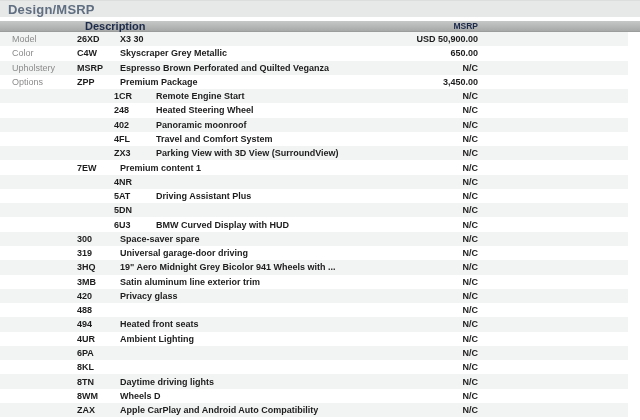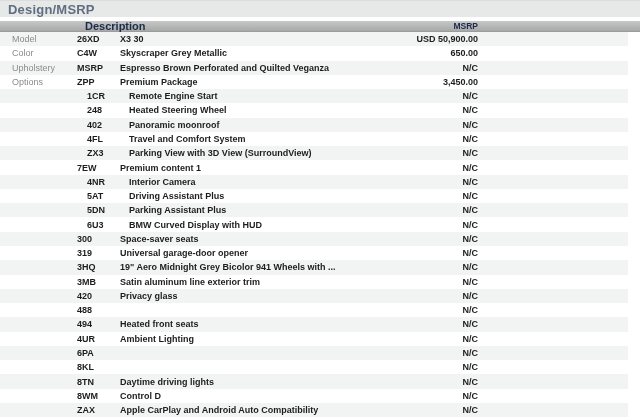--- a/index.html
+++ b/index.html
@@ -44,21 +44,21 @@
   .row{
     position:relative;flex:1;display:flex;align-items:center;
     font-size:9px;font-weight:bold;color:#1d1d1d;background:#ffffff;
   }
   .row.odd{background:#f2f3f3;}
   .cell-label{
     flex:none;width:65px;padding-left:12px;box-sizing:content-box;
     font-weight:normal;color:#8b8b8b;overflow:hidden;white-space:nowrap;
   }
   .cell-code{flex:none;width:23px;white-space:nowrap;}
-  .row.lvl2 .cell-code{margin-left:10px;width:22px;}
+  .row.lvl2 .cell-code{margin-left:37px;width:22px;}
   .cell-desc{flex:1;white-space:nowrap;overflow:hidden;padding-left:20px;}
   .cell-msrp{
     position:absolute;right:150px;top:0;height:100%;
     display:flex;align-items:center;white-space:nowrap;
   }
 </style>
 </head>
 <body>
 
 <div class="page">
@@ -129,51 +129,49 @@
   </div>
       <div class="row">
     <span class="cell-label"></span>
     <span class="cell-code">7EW</span>
     <span class="cell-desc">Premium content 1</span>
     <span class="cell-msrp">N/C</span>
   </div>
       <div class="row odd lvl2">
     <span class="cell-label"></span>
     <span class="cell-code">4NR</span>
-    <span class="cell-desc">Interior Camera</span>
     <span class="cell-msrp">N/C</span>
   </div>
       <div class="row lvl2">
     <span class="cell-label"></span>
     <span class="cell-code">5AT</span>
     <span class="cell-desc">Driving Assistant Plus</span>
     <span class="cell-msrp">N/C</span>
   </div>
       <div class="row odd lvl2">
     <span class="cell-label"></span>
     <span class="cell-code">5DN</span>
-    <span class="cell-desc">Parking Assistant Plus</span>
     <span class="cell-msrp">N/C</span>
   </div>
       <div class="row lvl2">
     <span class="cell-label"></span>
     <span class="cell-code">6U3</span>
     <span class="cell-desc">BMW Curved Display with HUD</span>
     <span class="cell-msrp">N/C</span>
   </div>
       <div class="row odd">
     <span class="cell-label"></span>
     <span class="cell-code">300</span>
-    <span class="cell-desc">Space-saver seats</span>
+    <span class="cell-desc">Space-saver spare</span>
     <span class="cell-msrp">N/C</span>
   </div>
       <div class="row">
     <span class="cell-label"></span>
     <span class="cell-code">319</span>
-    <span class="cell-desc">Universal garage-door opener</span>
+    <span class="cell-desc">Universal garage-door driving</span>
     <span class="cell-msrp">N/C</span>
   </div>
       <div class="row odd">
     <span class="cell-label"></span>
     <span class="cell-code">3HQ</span>
     <span class="cell-desc">19" Aero Midnight Grey Bicolor 941 Wheels with ...</span>
     <span class="cell-msrp">N/C</span>
   </div>
       <div class="row">
     <span class="cell-label"></span>
@@ -216,21 +214,21 @@
   </div>
       <div class="row odd">
     <span class="cell-label"></span>
     <span class="cell-code">8TN</span>
     <span class="cell-desc">Daytime driving lights</span>
     <span class="cell-msrp">N/C</span>
   </div>
       <div class="row">
     <span class="cell-label"></span>
     <span class="cell-code">8WM</span>
-    <span class="cell-desc">Control D</span>
+    <span class="cell-desc">Wheels D</span>
     <span class="cell-msrp">N/C</span>
   </div>
       <div class="row odd">
     <span class="cell-label"></span>
     <span class="cell-code">ZAX</span>
     <span class="cell-desc">Apple CarPlay and Android Auto Compatibility</span>
     <span class="cell-msrp">N/C</span>
   </div>
     </div>
 

